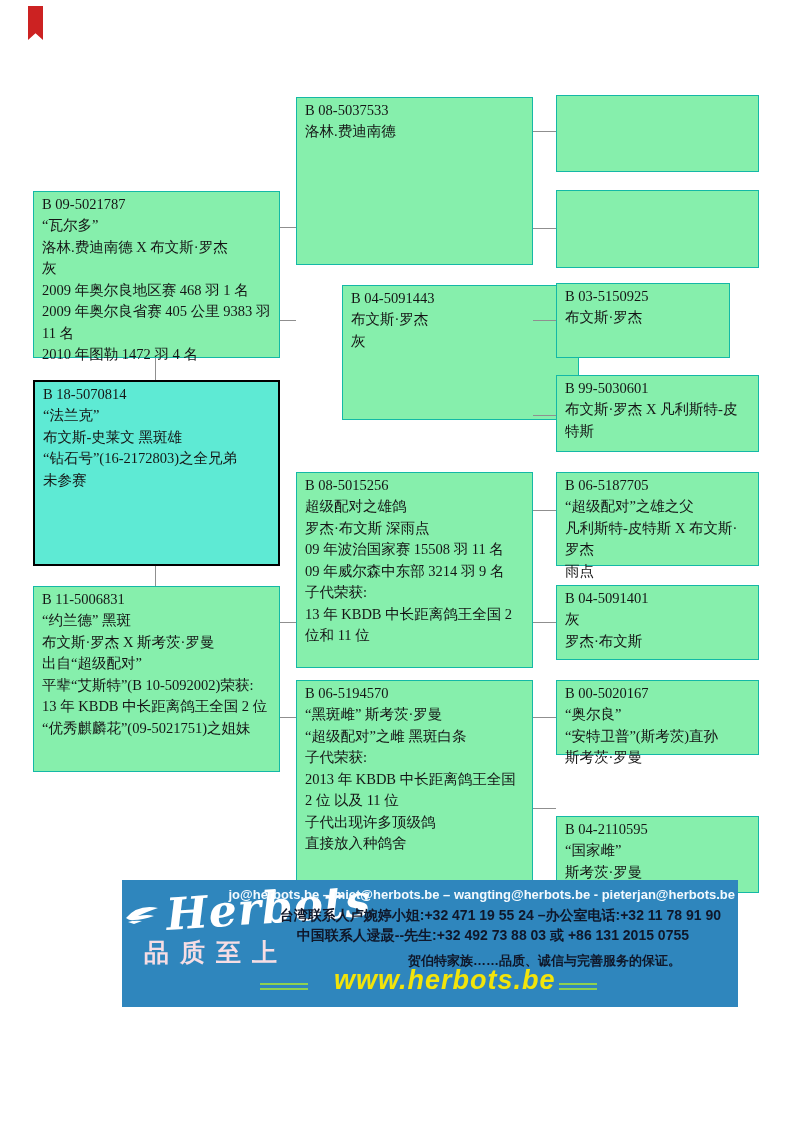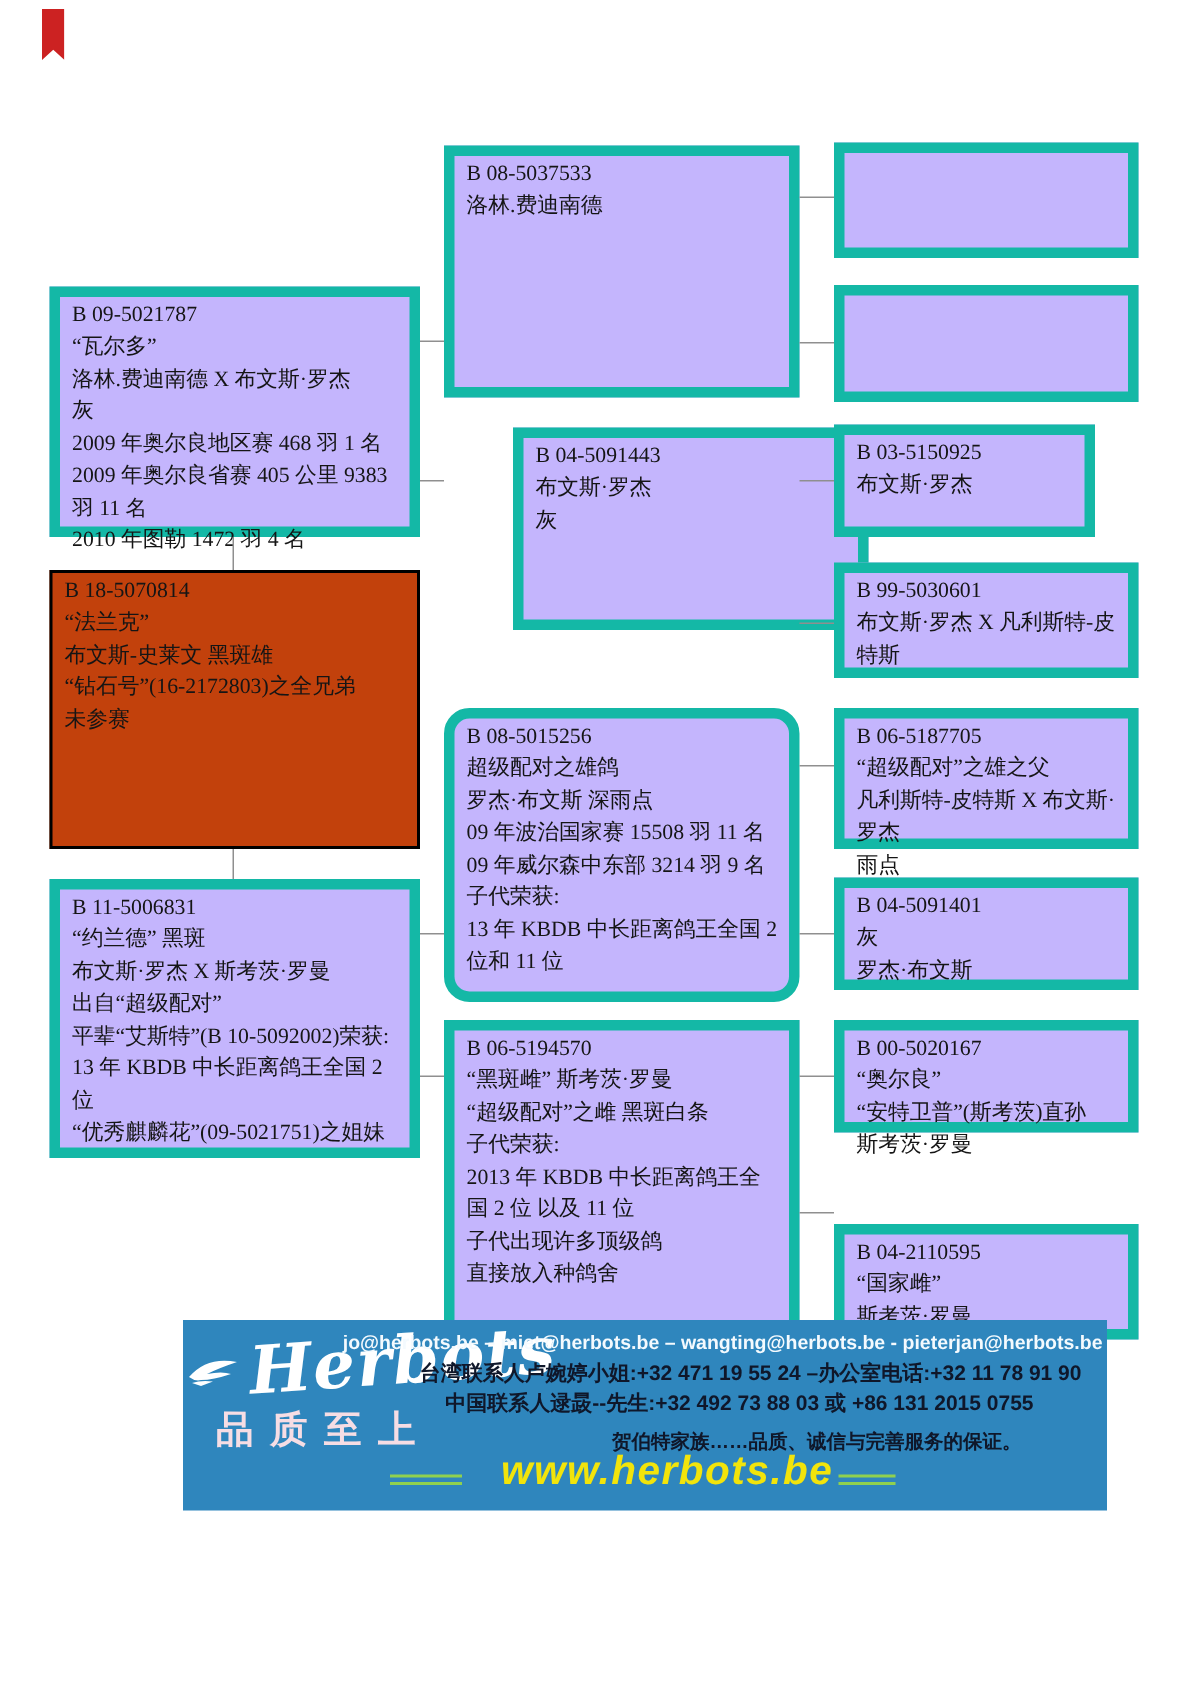--- a/index.html
+++ b/index.html
@@ -1,21 +1,21 @@
 <!DOCTYPE html>
 <html><head>
 <meta charset="utf-8">
 <style>
   html,body{margin:0;padding:0;background:#ffffff;}
   *{box-sizing:border-box;}
   .page{position:relative;width:793px;height:1122px;background:#ffffff;overflow:hidden;
         font-family:"Liberation Serif","DejaVu Serif",serif;color:#151515;}
   .bookmark{position:absolute;left:28px;top:6px;width:15px;height:34px;
         clip-path:polygon(0 0,100% 0,100% 100%,50% 80%,0 100%);}
-  .box{position:absolute;border:7px solid #14b8a6;background:#c4b5fd;
+  .box{position:absolute;border:1px solid #14b8a6;background:#86efac;
        padding:2px 7px 2px 8px;font-size:14.5px;line-height:1.48;}
   .box .line{white-space:normal;}
   .box-subject{border:2px solid #000;}
   .conn{position:absolute;background:#8f8f8f;}
   .banner{position:absolute;left:122px;top:880px;width:616px;height:127px;overflow:hidden;
           font-family:"Liberation Sans","DejaVu Sans",sans-serif;}
   .logo{position:absolute;left:44px;top:2px;font-family:"DejaVu Serif","Liberation Serif",serif;
         font-style:italic;font-weight:bold;font-size:44px;color:#ffffff;transform:rotate(-4deg);letter-spacing:1px;}
   .feather{position:absolute;left:2px;top:22px;}
   .slogan{position:absolute;left:22px;top:56px;font-size:25px;font-weight:bold;
@@ -41,21 +41,21 @@
   <div class="box" style="left:33px;top:191px;width:247px;height:167px;">
       <div class="line">B 09-5021787</div>
       <div class="line">“瓦尔多”</div>
       <div class="line">洛林.费迪南德 X 布文斯·罗杰</div>
       <div class="line">灰</div>
       <div class="line">2009 年奥尔良地区赛 468 羽 1 名</div>
       <div class="line">2009 年奥尔良省赛 405 公里 9383 羽 11 名</div>
       <div class="line">2010 年图勒 1472 羽 4 名</div>
     </div>
 
-  <div class="box box-subject" style="left:33px;top:380px;width:247px;height:186px;background:#c2410c;">
+  <div class="box box-subject" style="left:33px;top:380px;width:247px;height:186px;background:#5eead4;">
       <div class="line">B 18-5070814</div>
       <div class="line">“法兰克”</div>
       <div class="line">布文斯-史莱文 黑斑雄</div>
       <div class="line">“钻石号”(16-2172803)之全兄弟</div>
       <div class="line">未参赛</div>
     </div>
 
   <div class="box" style="left:33px;top:586px;width:247px;height:186px;">
       <div class="line">B 11-5006831</div>
       <div class="line">“约兰德” 黑斑</div>
@@ -70,21 +70,21 @@
       <div class="line">B 08-5037533</div>
       <div class="line">洛林.费迪南德</div>
     </div>
 
   <div class="box" style="left:296px;top:285px;width:237px;height:135px;margin-left:46px;">
       <div class="line">B 04-5091443</div>
       <div class="line">布文斯·罗杰</div>
       <div class="line">灰</div>
     </div>
 
-  <div class="box" style="left:296px;top:472px;width:237px;height:196px;border-radius:17px;">
+  <div class="box" style="left:296px;top:472px;width:237px;height:196px;">
       <div class="line">B 08-5015256</div>
       <div class="line">超级配对之雄鸽</div>
       <div class="line">罗杰·布文斯  深雨点</div>
       <div class="line">09 年波治国家赛 15508 羽 11 名</div>
       <div class="line">09 年威尔森中东部 3214 羽 9 名</div>
       <div class="line">子代荣获:</div>
       <div class="line">13 年 KBDB 中长距离鸽王全国 2 位和 11 位</div>
     </div>
 
   <div class="box" style="left:296px;top:680px;width:237px;height:222px;">

